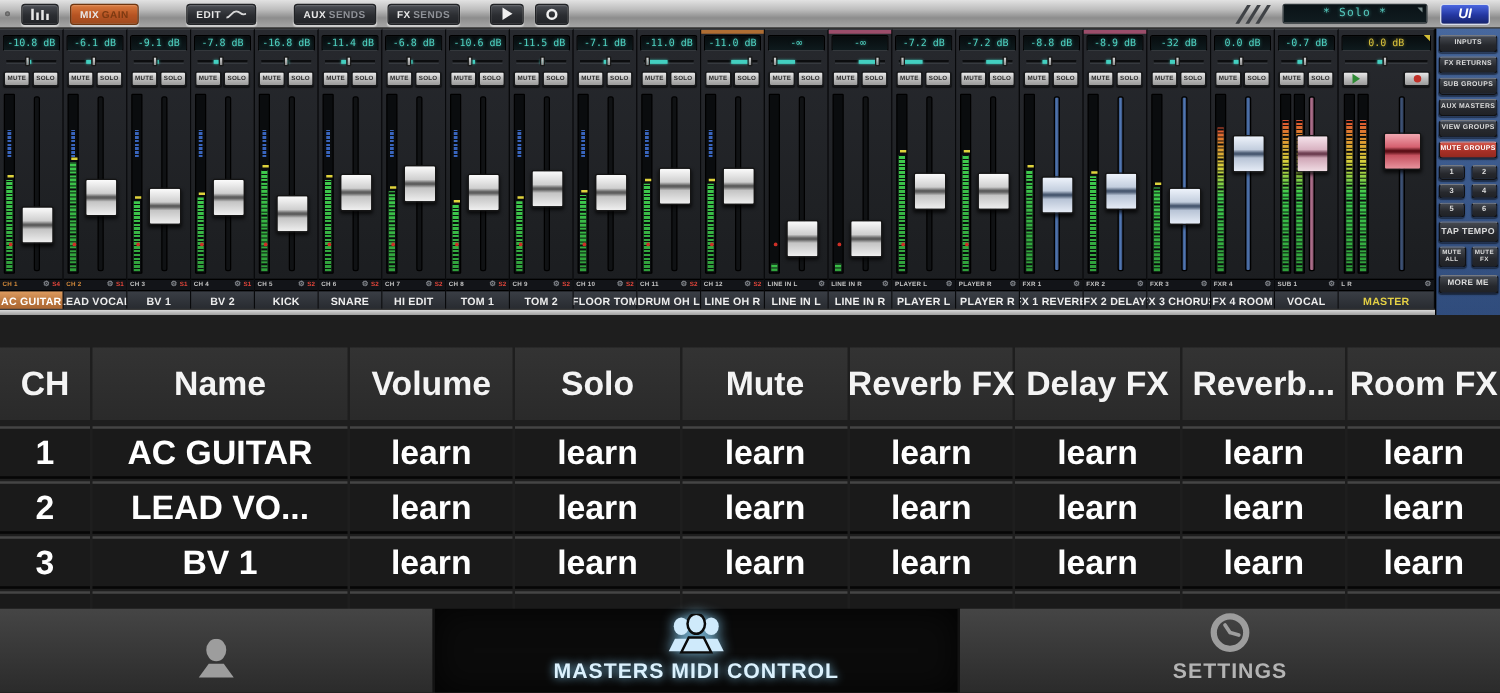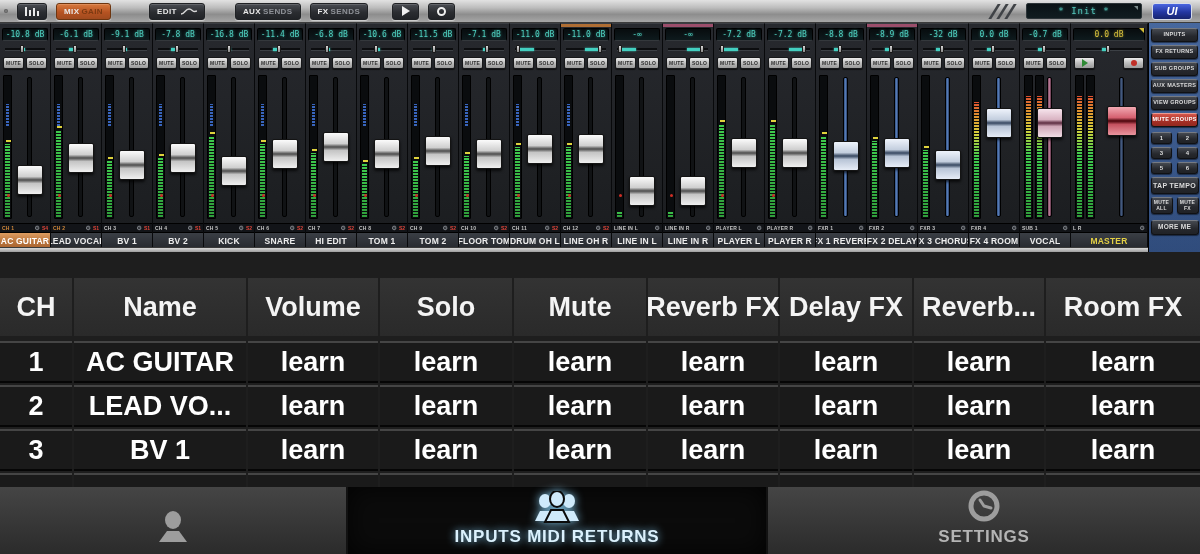--- a/index.html
+++ b/index.html
@@ -113,21 +113,21 @@
 
   
   .midi { position:absolute; top:252px; left:0; width:1200px; height:235px; background:#1e1e1e; overflow:hidden; }
   .thead { position:absolute; top:26px; left:0; width:1200px; height:58px; display:flex; gap:2px; }
   .hcell { background:linear-gradient(#333333,#2a2a2a); color:#f4f4f4; font-size:27px; font-weight:bold;
     display:flex; align-items:center; justify-content:center; white-space:nowrap; }
   .tbody { position:absolute; top:89px; left:0; width:1200px; display:flex; flex-direction:column; gap:2px; }
   .trow { display:flex; gap:2px; height:42px; }
   .tcell { background:#1a1a1a; border-top:2px solid #454545; border-bottom:2px solid #060606;
     color:#fff; font-size:27px; font-weight:bold; display:flex; align-items:center; justify-content:center; white-space:nowrap; }
-  .c0{width:72px} .c1{width:172px} .c2{width:130px} .c3{width:132px} .c4{width:132px}
+  .c0{width:72px} .c1{width:204px} .c2{width:130px} .c3{width:132px} .c4{width:132px}
   .c5{width:130px} .c6{width:132px} .c7{width:130px} .c8{flex:1}
 
   
   .tabbar { position:absolute; top:487px; left:0; width:1200px; height:67px; display:flex; }
   .tab { position:relative; display:flex; flex-direction:column; align-items:center; justify-content:flex-end;
     padding-bottom:7px; background:linear-gradient(#454545,#2b2b2b); border-right:2px solid #121212; color:#9d9d9d; }
   .tab:last-child { border-right:none; }
   .tab.t0{width:348px} .tab.t1{width:420px} .tab.t2{width:432px}
   .tab.active { background:#0b0b0b; box-shadow:inset 0 0 26px rgba(0,0,0,.8); color:#cfeafb; }
   .tab-icon { margin-bottom:4px; }
@@ -171,21 +171,21 @@
   </div>
   <div class="tbtn" style="width:27px">
     <span class="rec-ring"></span>
   </div>
   <div class="tb-right">
     <span class="slashes">
         <i></i>
         <i></i>
         <i></i>
       </span>
-    <div class="lcd">* Init *</div>
+    <div class="lcd">* Solo *</div>
     <div class="ui-logo">UI</div>
   </div>
 </div>
 
 <div class="mixer">
   <div class="strips" id="strips">
       <div class="strip">
         <div class="db">-10.8 dB</div>
         <div class="pan">
           <div class="ptrack"></div>
@@ -924,21 +924,21 @@
   </div>
   <div class="tab t1 active">
     <svg class="tab-icon" width="46" height="32" viewBox="0 0 46 32" fill="currentColor">
       <ellipse cx="11" cy="10" rx="6" ry="7"></ellipse>
       <path d="M1 30 L21 30 L16 20 L6 20 Z"></path>
       <ellipse cx="35" cy="10" rx="6" ry="7"></ellipse>
       <path d="M25 30 L45 30 L40 20 L30 20 Z"></path>
       <ellipse cx="23" cy="8" rx="7" ry="8" stroke="#0b0b0b" stroke-width="2"></ellipse>
       <path d="M11 31 L35 31 L29 19 L17 19 Z" stroke="#0b0b0b" stroke-width="2"></path>
     </svg>
-    <span class="tab-label">INPUTS MIDI RETURNS</span>
+    <span class="tab-label">MASTERS MIDI CONTROL</span>
   </div>
   <div class="tab t2">
     <svg class="tab-icon" width="34" height="34" viewBox="0 0 34 34">
       <circle cx="17" cy="17" r="13" fill="none" stroke="currentColor" stroke-width="5"></circle>
       <path d="M17 17 L24 19 M17 17 L13 11" fill="none" stroke="currentColor" stroke-width="3" stroke-linecap="round"></path>
     </svg>
     <span class="tab-label">SETTINGS</span>
   </div>
 </div>
 

